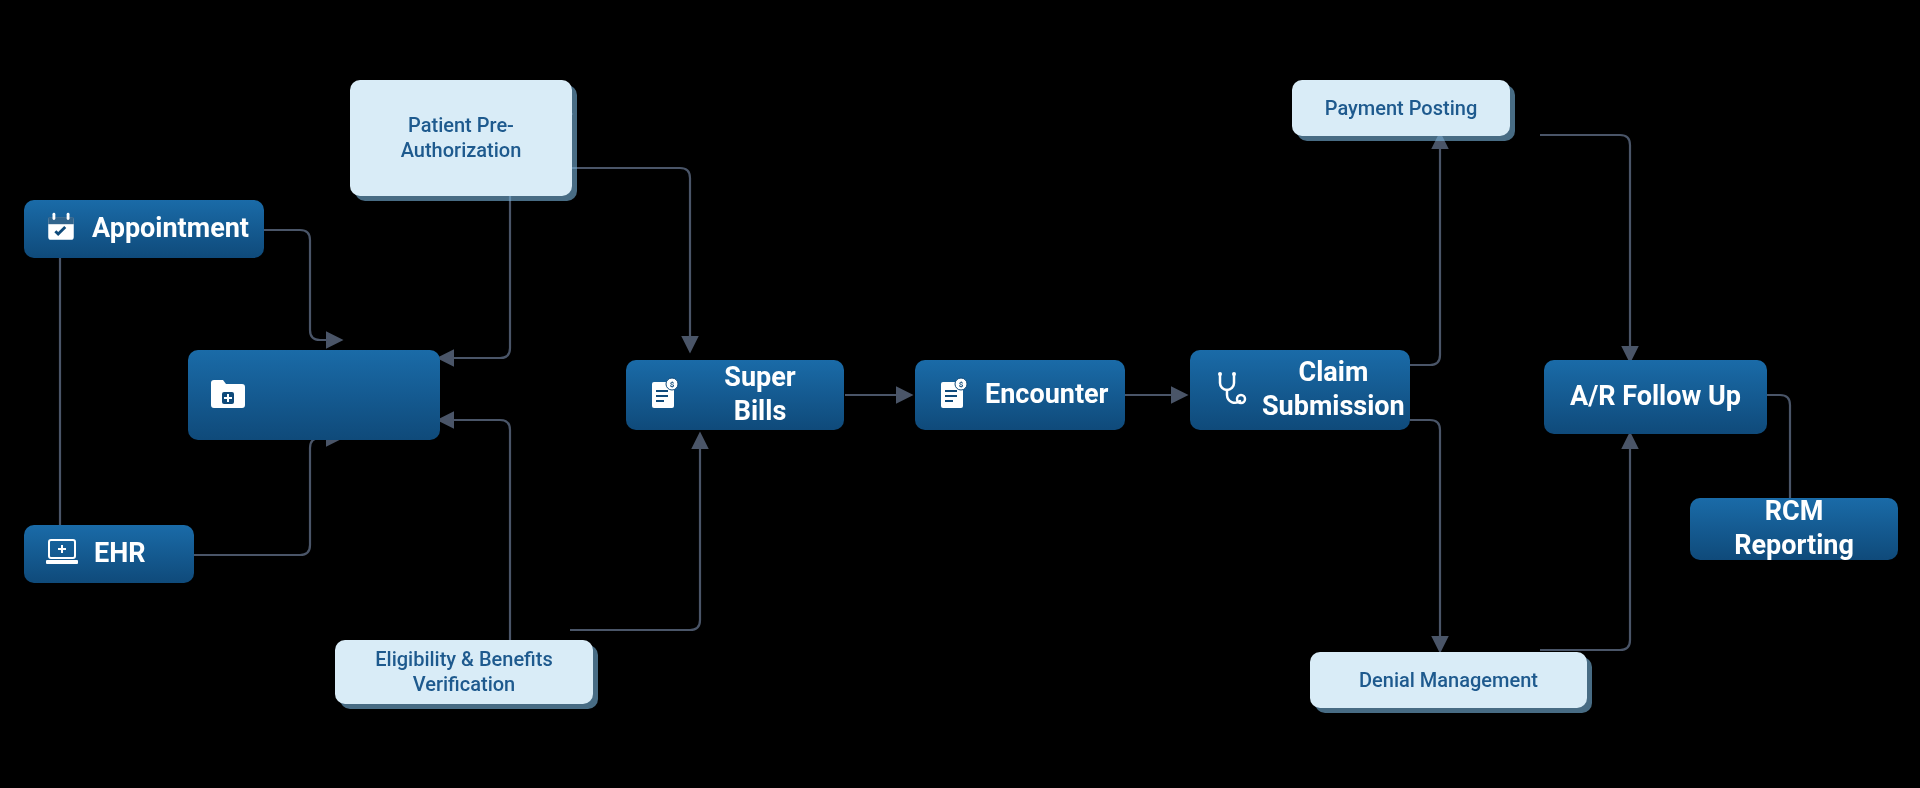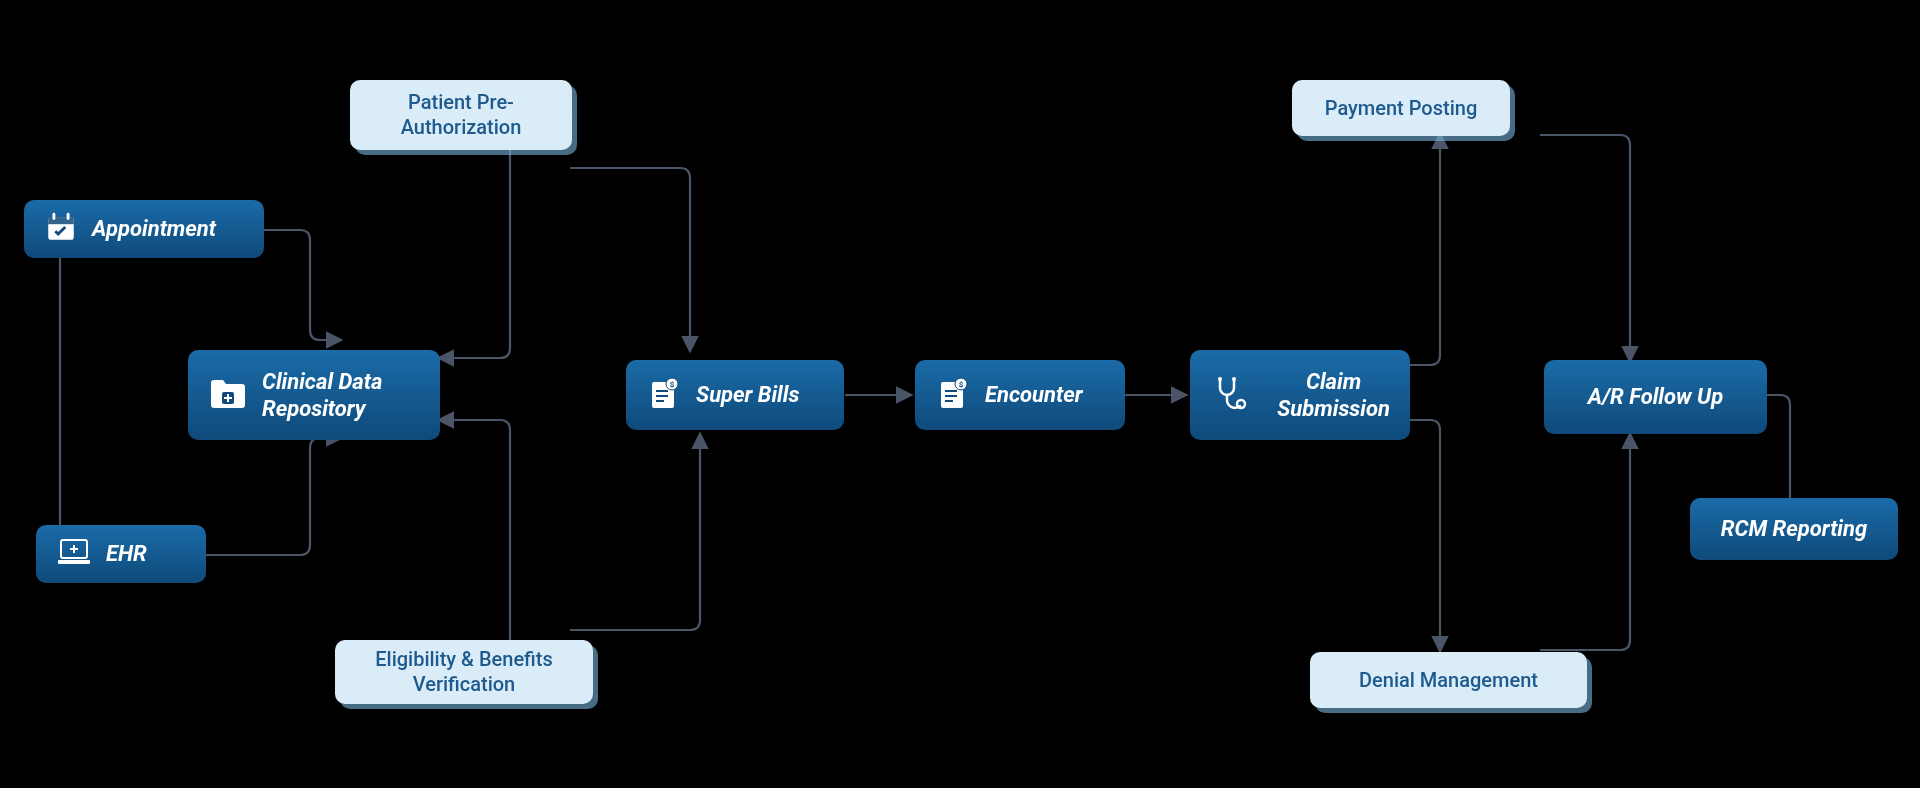--- a/index.html
+++ b/index.html
@@ -31,21 +31,21 @@
     box-shadow: 5px 5px 0 0 rgba(120,180,220,0.6);
   }
   .node .icon {
     margin-right: 14px;
     flex-shrink: 0;
   }
   .node .label {
     text-align: center;
     line-height: 1.25;
   }
-  .node-dark .label { font-size: 22px; font-style: italic; }
+  .node-dark .label { font-size: 27px; }
   .node-light .label { font-size: 20px; }
 
   svg.connectors {
     position: absolute;
     top: 0; left: 0;
     width: 1920px;
     height: 788px;
     pointer-events: none;
   }
 </style>
@@ -97,43 +97,42 @@
         <rect x="3" y="5" width="18" height="5" fill="#0f4a7a"></rect>
         <rect x="3" y="5" width="18" height="5" fill="#fff" opacity="0.15"></rect>
         <path d="M8 15l2 2 5-5" stroke="#0f4a7a" stroke-width="2" fill="none"></path>
         <rect x="6" y="2" width="2" height="5" rx="1" fill="#fff"></rect>
         <rect x="16" y="2" width="2" height="5" rx="1" fill="#fff"></rect>
       </svg>
   </span>
   <span class="label">Appointment</span>
 </div>
 
-<div class="node node-dark" style="left:36px; top:525px; width:170px; height:58px; justify-content:flex-start;padding-left:20px;">
+<div class="node node-dark" style="left:24px; top:525px; width:170px; height:58px; justify-content:flex-start;padding-left:20px;">
   <span class="icon">
     <svg width="36" height="30" viewBox="0 0 36 30">
         <rect x="5" y="3" width="26" height="18" rx="2" fill="none" stroke="#fff" stroke-width="2"></rect>
         <rect x="2" y="23" width="32" height="4" rx="1" fill="#fff"></rect>
         <path d="M18 8v8M14 12h8" stroke="#fff" stroke-width="2"></path>
       </svg>
   </span>
   <span class="label">EHR</span>
 </div>
 
 <div class="node node-dark" style="left:188px; top:350px; width:252px; height:90px; justify-content:flex-start;">
   <span class="icon">
     <svg width="40" height="36" viewBox="0 0 40 36">
         <path d="M3 8 L3 30 Q3 33 6 33 L34 33 Q37 33 37 30 L37 12 Q37 9 34 9 L18 9 L15 5 L6 5 Q3 5 3 8 Z" fill="#fff"></path>
         <rect x="14" y="17" width="12" height="12" rx="2" fill="#0f4a7a"></rect>
         <path d="M20 19v8M16 23h8" stroke="#fff" stroke-width="2"></path>
       </svg>
   </span>
-  <span class="label" style="text-align:left">Clinical Data<br>Repository</span>
 </div>
 
-<div class="node node-light" style="left:350px; top:80px; width:222px; height:70px;">
+<div class="node node-light" style="left:350px; top:80px; width:222px; height:116px;">
   <span class="label">Patient Pre-<br>Authorization</span>
 </div>
 
 <div class="node node-light" style="left:335px; top:640px; width:258px; height:64px;">
   <span class="label">Eligibility &amp; Benefits<br>Verification</span>
 </div>
 
 <div class="node node-dark" style="left:626px; top:360px; width:218px; height:70px; justify-content:flex-start;">
   <span class="icon">
     <svg width="36" height="34" viewBox="0 0 36 34">
@@ -155,21 +154,21 @@
         <circle cx="26" cy="8" r="6" fill="#fff" stroke="#0f4a7a" stroke-width="1"></circle>
         <text x="26" y="11" text-anchor="middle" font-size="8" fill="#0f4a7a" font-weight="bold">$</text>
         <rect x="10" y="14" width="12" height="2" fill="#0f4a7a"></rect>
         <rect x="10" y="19" width="12" height="2" fill="#0f4a7a"></rect>
         <rect x="10" y="24" width="8" height="2" fill="#0f4a7a"></rect>
       </svg>
   </span>
   <span class="label">Encounter</span>
 </div>
 
-<div class="node node-dark" style="left:1190px; top:350px; width:220px; height:90px; justify-content:space-between;">
+<div class="node node-dark" style="left:1190px; top:350px; width:220px; height:80px; justify-content:space-between;">
   <span class="icon">
     <svg width="38" height="38" viewBox="0 0 38 38">
         <path d="M10 6 v8 a7 7 0 0 0 14 0 v-8" stroke="#fff" stroke-width="2.5" fill="none" stroke-linecap="round"></path>
         <path d="M17 21 v5 a8 8 0 0 0 13 6" stroke="#fff" stroke-width="2.5" fill="none" stroke-linecap="round"></path>
         <circle cx="31" cy="30" r="4" fill="none" stroke="#fff" stroke-width="2.5"></circle>
         <circle cx="10" cy="5" r="2" fill="#fff"></circle>
         <circle cx="24" cy="5" r="2" fill="#fff"></circle>
       </svg>
   </span>
   <span class="label">Claim<br>Submission</span>

